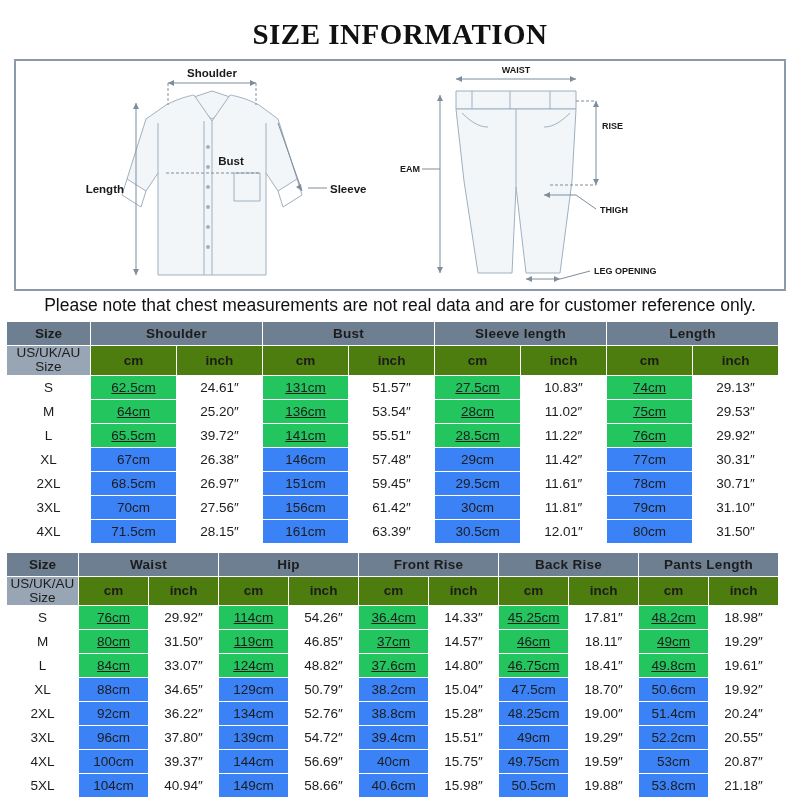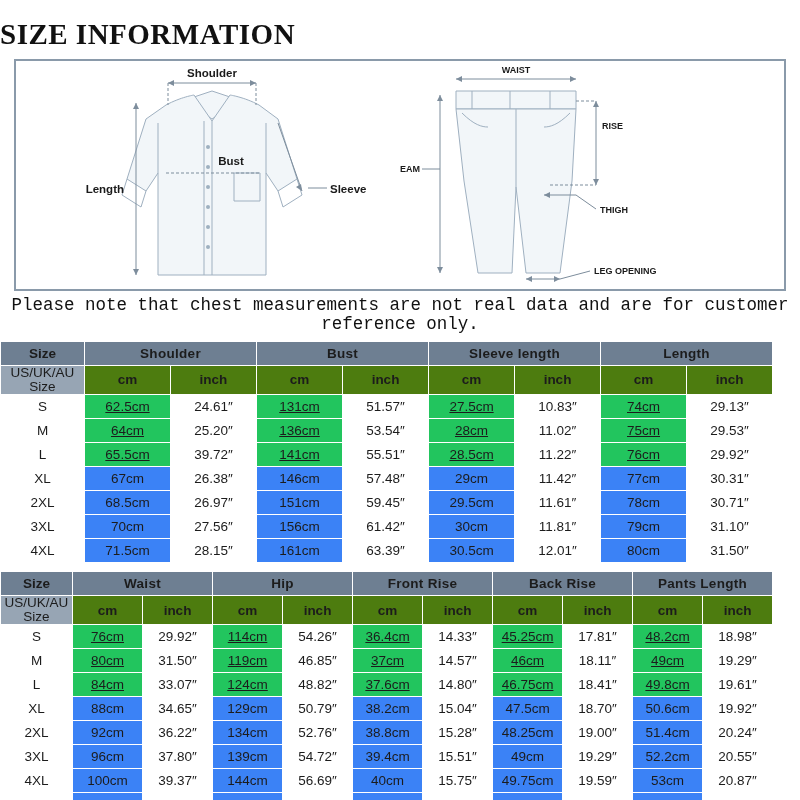--- a/index.html
+++ b/index.html
@@ -14,21 +14,21 @@
     color: #1a1a1a;
     overflow: hidden;
   }
   .page {
     width: 800px;
     height: 800px;
     position: relative;
     box-sizing: border-box;
   }
   .title {
-    text-align: left;
+    text-align: center;
     font-family: "Liberation Serif", serif;
     font-weight: bold;
     font-size: 29px;
     letter-spacing: 0.5px;
     padding-top: 18px;
     padding-bottom: 8px;
     color: #111;
   }
   .diagram-box {
     margin: 0 14px;
@@ -40,31 +40,31 @@
   }
   .diagram-half {
     position: relative;
     flex: 1 1 50%;
     overflow: hidden;
   }
   .diagram-half.right {
     border-left: 0;
   }
   .note {
-    font-family: Liberation Mono, monospace;
+    font-family: Liberation Sans, sans-serif;
     font-size: 17.5px;
     text-align: center;
     padding: 5px 6px 6px 6px;
     color: #111;
     line-height: 1.1;
   }
   table.sizetable {
     border-collapse: collapse;
     width: 772px;
-    margin: 0 0;
+    margin: 0 6px;
     table-layout: fixed;
     font-family: "Liberation Sans", sans-serif;
   }
   table.sizetable td, table.sizetable th {
     border: 1px solid #ffffff;
     text-align: center;
     vertical-align: middle;
     font-size: 13.5px;
     padding: 0;
     height: 23px;

